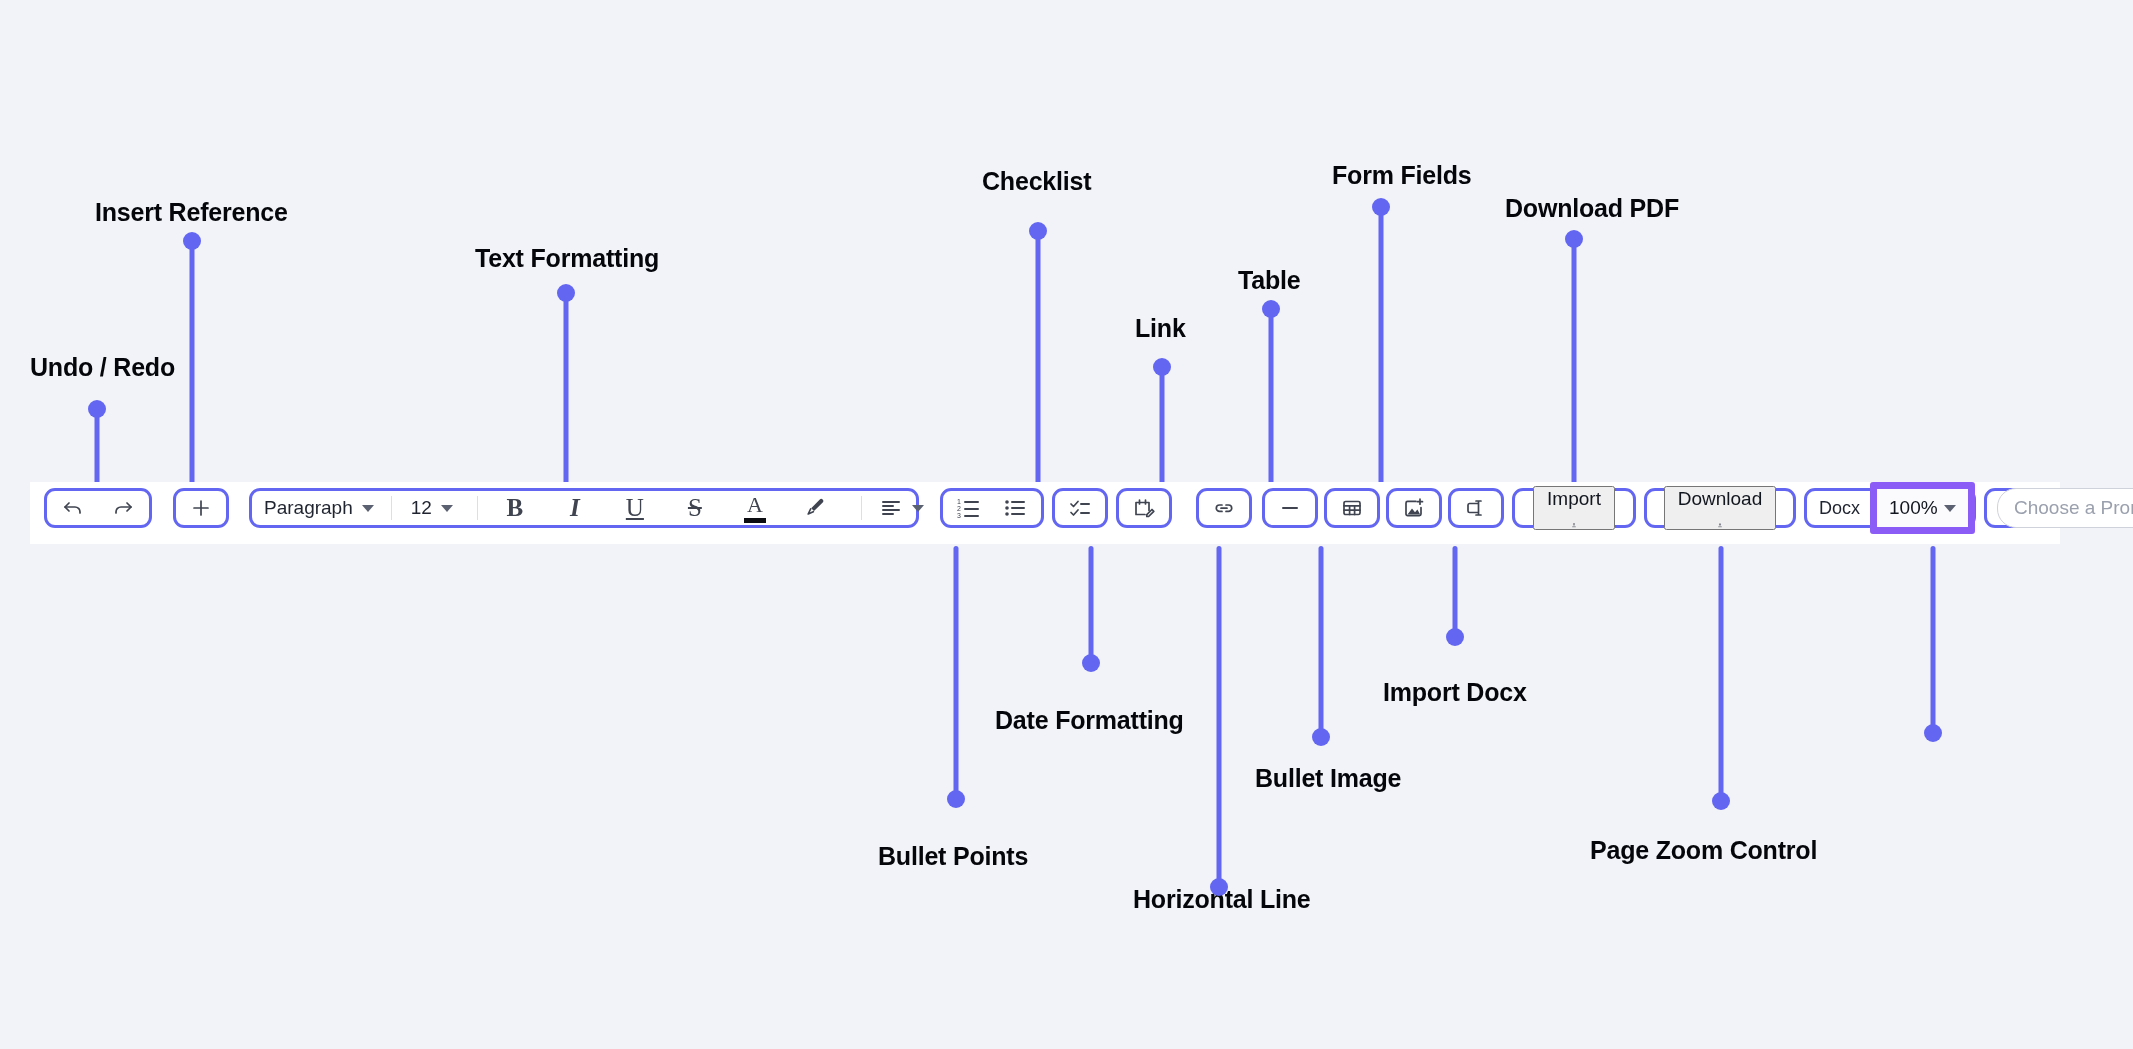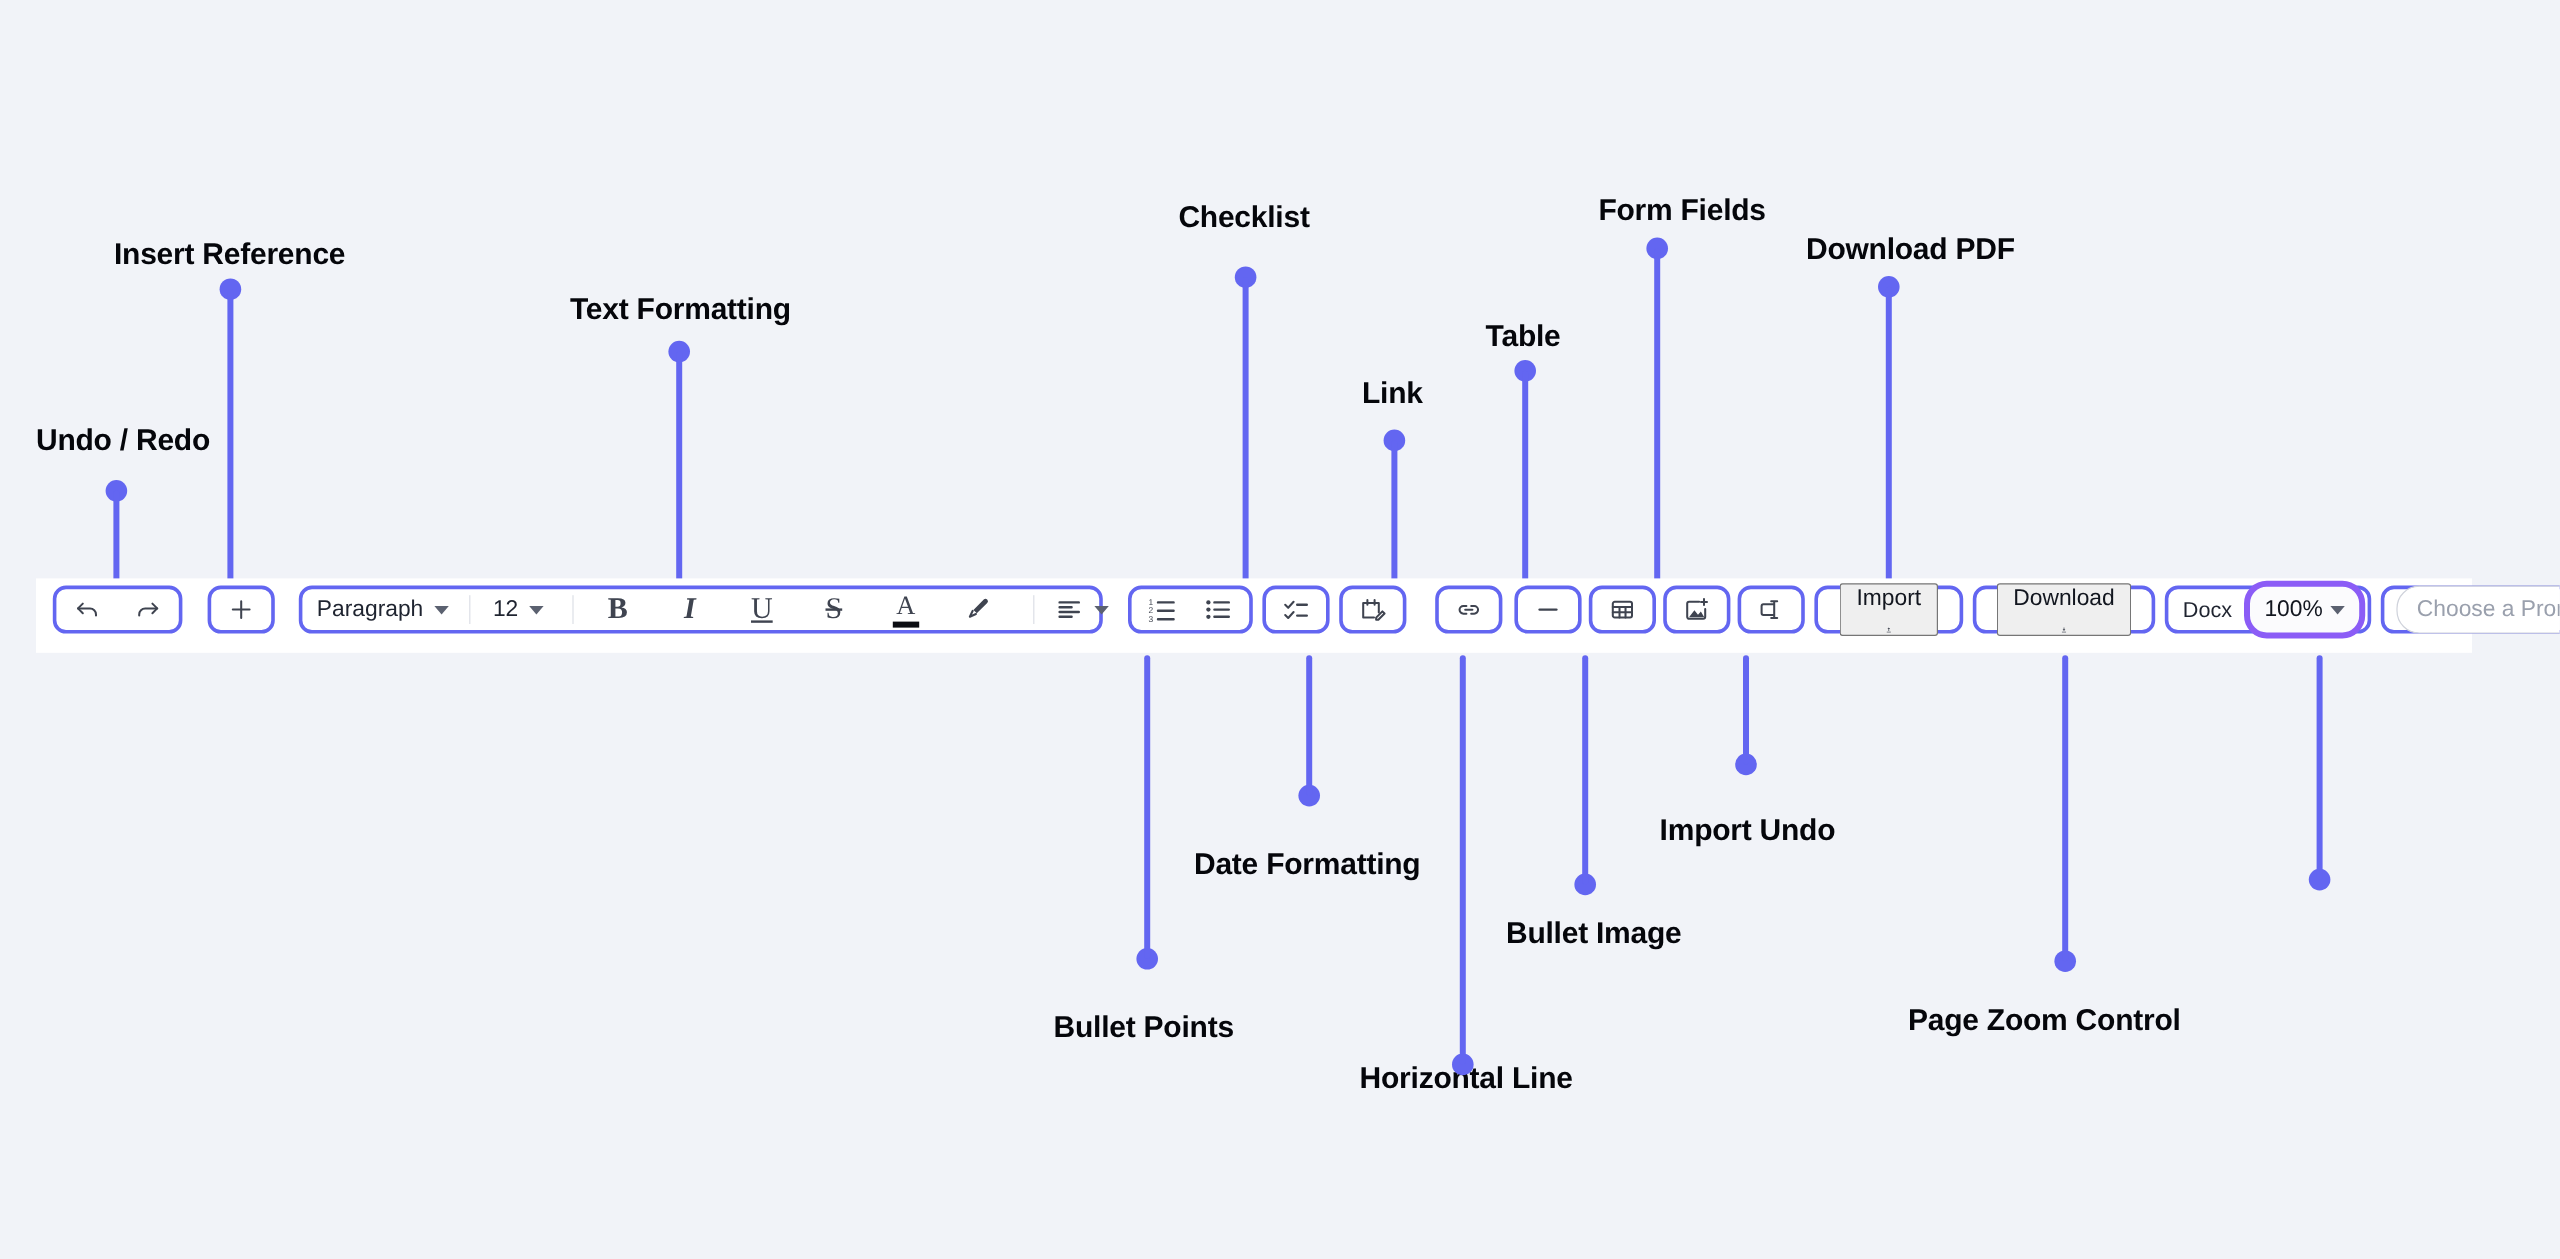--- a/index.html
+++ b/index.html
@@ -78,21 +78,21 @@
     border-top:7px solid #5b6170;
   }
   .txtbtn{
     display:flex;align-items:center;gap:12px;
     height:44px;padding:0 12px;
     font-size:19px;color:#12161f;cursor:pointer;white-space:nowrap;flex-direction:column;
   }
   .pill{
     display:flex;align-items:center;gap:6px;
     height:38px;padding:0 12px;
-    border:5px solid #8b5cf6;border-radius:19px;
+    border:7px solid #8b5cf6;border-radius:3px;
     background:#fbfbfd;font-size:19px;color:#12161f;cursor:pointer;
   }
   .promptpill{
     display:flex;align-items:center;gap:14px;
     height:38px;padding:0 16px;
     border:1px solid #cfd2db;border-radius:19px;
     background:#ffffff;font-size:19px;color:#9aa0ad;cursor:pointer;white-space:nowrap;
   }
   .zoomlabel{font-size:18px;color:#1f2430;padding-left:12px;padding-right:4px;}
   svg{display:block;}
@@ -113,21 +113,21 @@
   <div class="anno-label" style="left:475px;top:243px;">Text Formatting</div>
   <div class="anno-label" style="left:982px;top:166px;">Checklist</div>
   <div class="anno-label" style="left:1135px;top:313px;">Link</div>
   <div class="anno-label" style="left:1238px;top:265px;">Table</div>
   <div class="anno-label" style="left:1332px;top:160px;">Form Fields</div>
   <div class="anno-label" style="left:1505px;top:193px;">Download PDF</div>
   <div class="anno-label" style="left:878px;top:841px;">Bullet Points</div>
   <div class="anno-label" style="left:995px;top:705px;">Date Formatting</div>
   <div class="anno-label" style="left:1133px;top:884px;text-align:right;">Horizontal Line</div>
   <div class="anno-label" style="left:1255px;top:763px;">Bullet Image</div>
-  <div class="anno-label" style="left:1383px;top:677px;">Import Undo</div>
+  <div class="anno-label" style="left:1383px;top:677px;">Import Docx</div>
   <div class="anno-label" style="left:1590px;top:835px;">Page Zoom Control</div>
 
   <div class="pin down" style="left:88px;top:400px;height:90px;width:18px;">
     <div class="dot"></div>
       <div class="stem" style="height:81px;"></div>
   </div>
   <div class="pin down" style="left:183px;top:232px;height:258px;width:18px;">
     <div class="dot"></div>
       <div class="stem" style="height:249px;"></div>
   </div>

